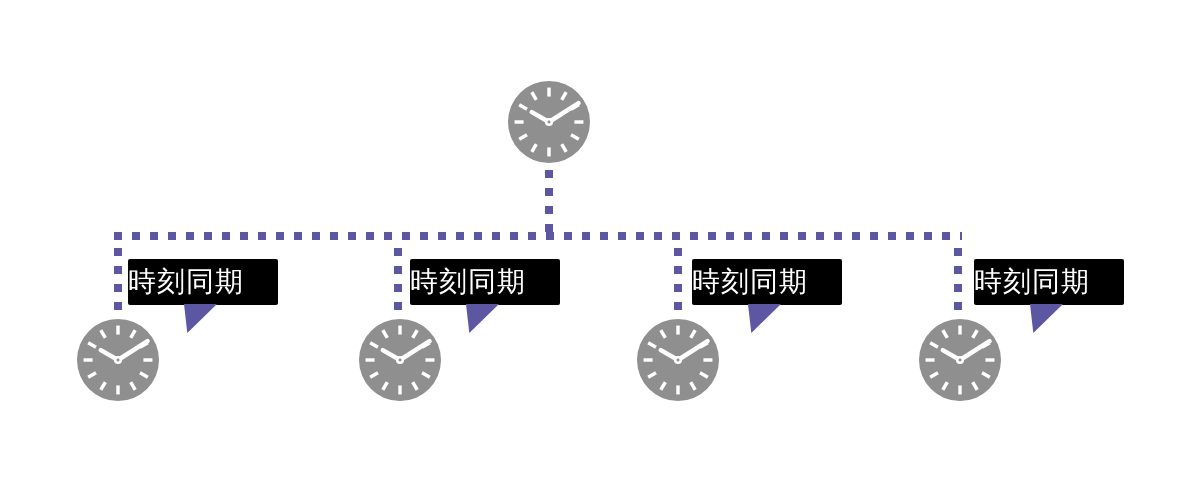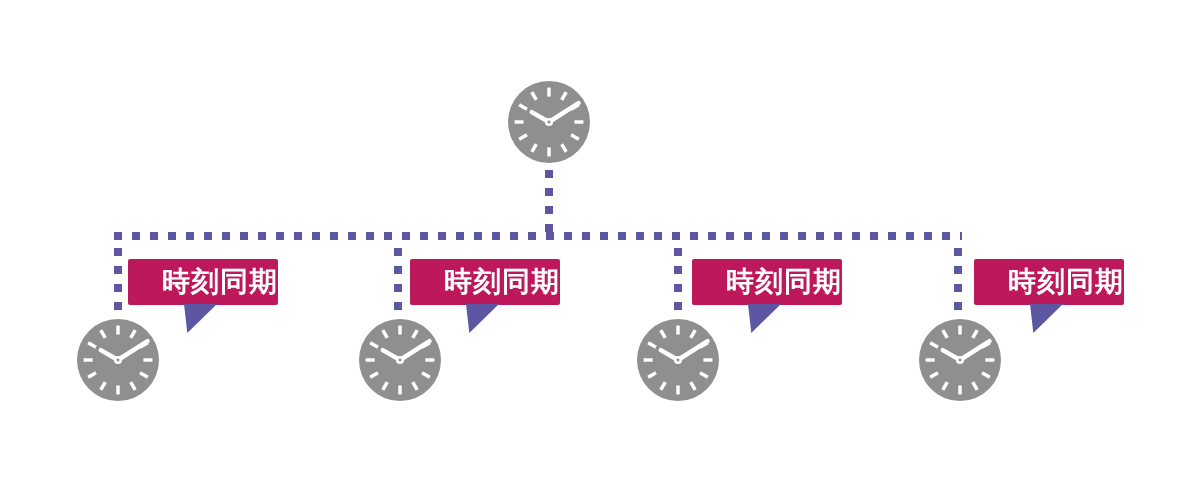--- a/index.html
+++ b/index.html
@@ -44,26 +44,26 @@
   .drop.d1 { left: 114px; }
   .drop.d2 { left: 394px; }
   .drop.d3 { left: 674px; }
   .drop.d4 { left: 954px; }
 
   .bubble {
     position: absolute;
     top: 259px;
     width: 150px;
     height: 46px;
-    background: #be185d;
+    background: #000000;
     border-radius: 2px;
     color: #ffffff;
     font-size: 28px;
-    font-weight: bold;
-    text-align: right;
+    font-weight: normal;
+    text-align: left;
     line-height: 46px;
     letter-spacing: 1px;
     white-space: nowrap;
   }
   .bubble.b1 { left: 128px; }
   .bubble.b2 { left: 410px; }
   .bubble.b3 { left: 692px; }
   .bubble.b4 { left: 974px; }
 
   .tail {

